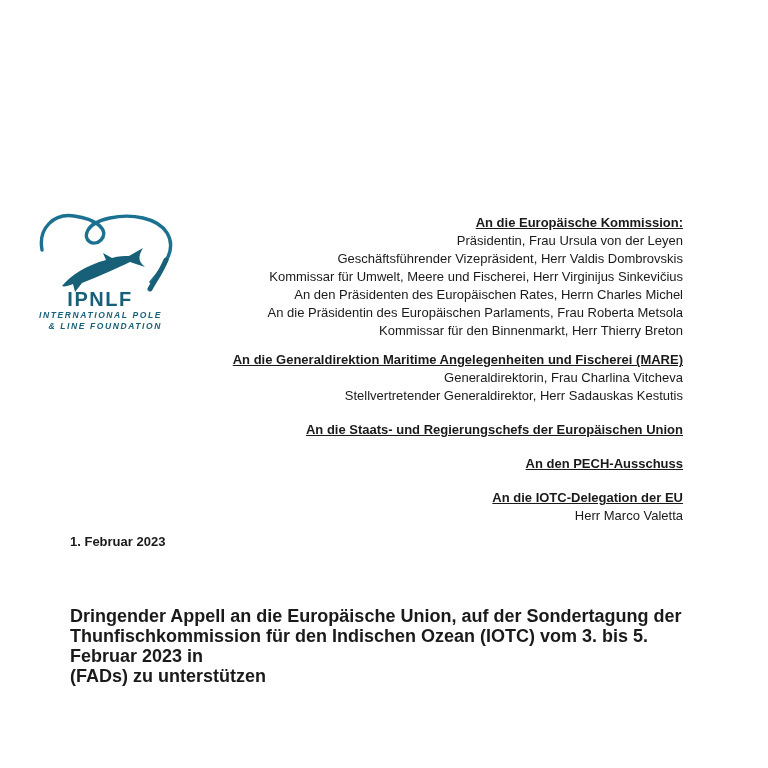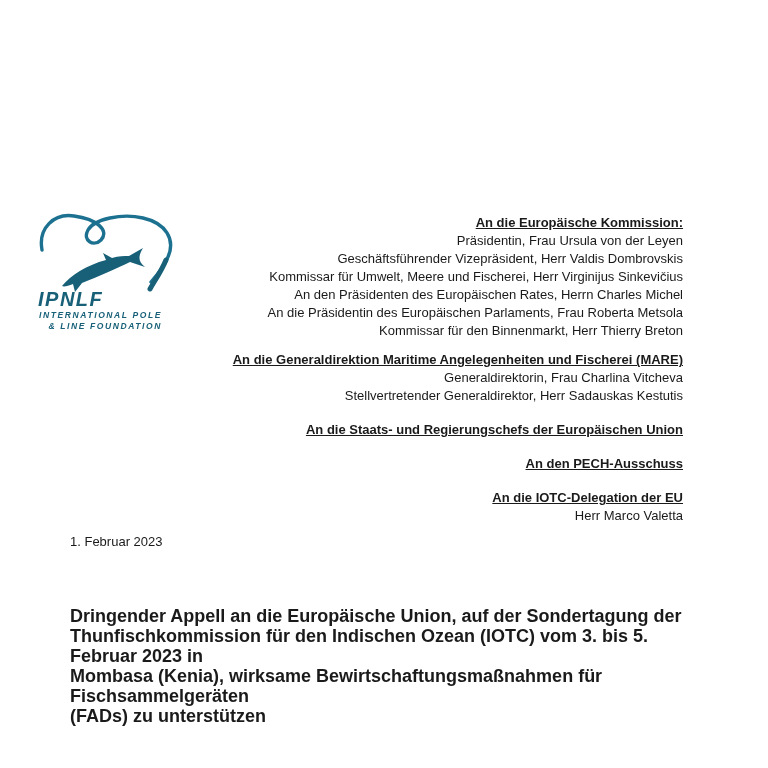--- a/index.html
+++ b/index.html
@@ -19,25 +19,24 @@
     left: 38px;
     top: 210px;
     width: 138px;
   }
   .logo-art { display: block; width: 138px; height: 82px; }
   .logo-acronym {
     color: #176078;
     font-weight: bold;
     font-size: 20px;
     letter-spacing: 1.5px;
-    text-align: left;
+    text-align: center;
     padding-right: 14px;
     line-height: 22px;
     margin-top: -4px;
-    font-style: italic;
   }
   .logo-sub {
     color: #176078;
     font-weight: bold;
     font-size: 8.5px;
     letter-spacing: 1.6px;
     text-align: right;
     padding-right: 14px;
     line-height: 11px;
     font-style: italic;
@@ -61,20 +60,21 @@
   }
   .recipient-line { font-weight: normal; }
 
   
   .date-line {
     position: absolute;
     left: 70px;
     top: 533px;
     font-size: 13px;
     line-height: 18px;
+    font-weight: bold;
   }
 
   
   .subject {
     position: absolute;
     left: 70px;
     top: 570px;
     width: 620px;
     font-size: 18px;
     font-weight: bold;
@@ -141,17 +141,16 @@
       <div class="recipient-line">Herr Marco Valetta</div>
     </div>
 
   </div>
 
   <div class="date-line">1. Februar 2023</div>
 
   <div class="subject">
     <div>Dringender Appell an die Europäische Union, auf der Sondertagung der</div>
     <div>Thunfischkommission für den Indischen Ozean (IOTC) vom 3. bis 5. Februar 2023 in</div>
-    <div>Mombasa (Kenia), wirksame Bewirtschaftungsmaßnahmen für Fischsammelgeräten</div>
     <div>(FADs) zu unterstützen</div>
   </div>
 
 </div>
 
 </body></html>

